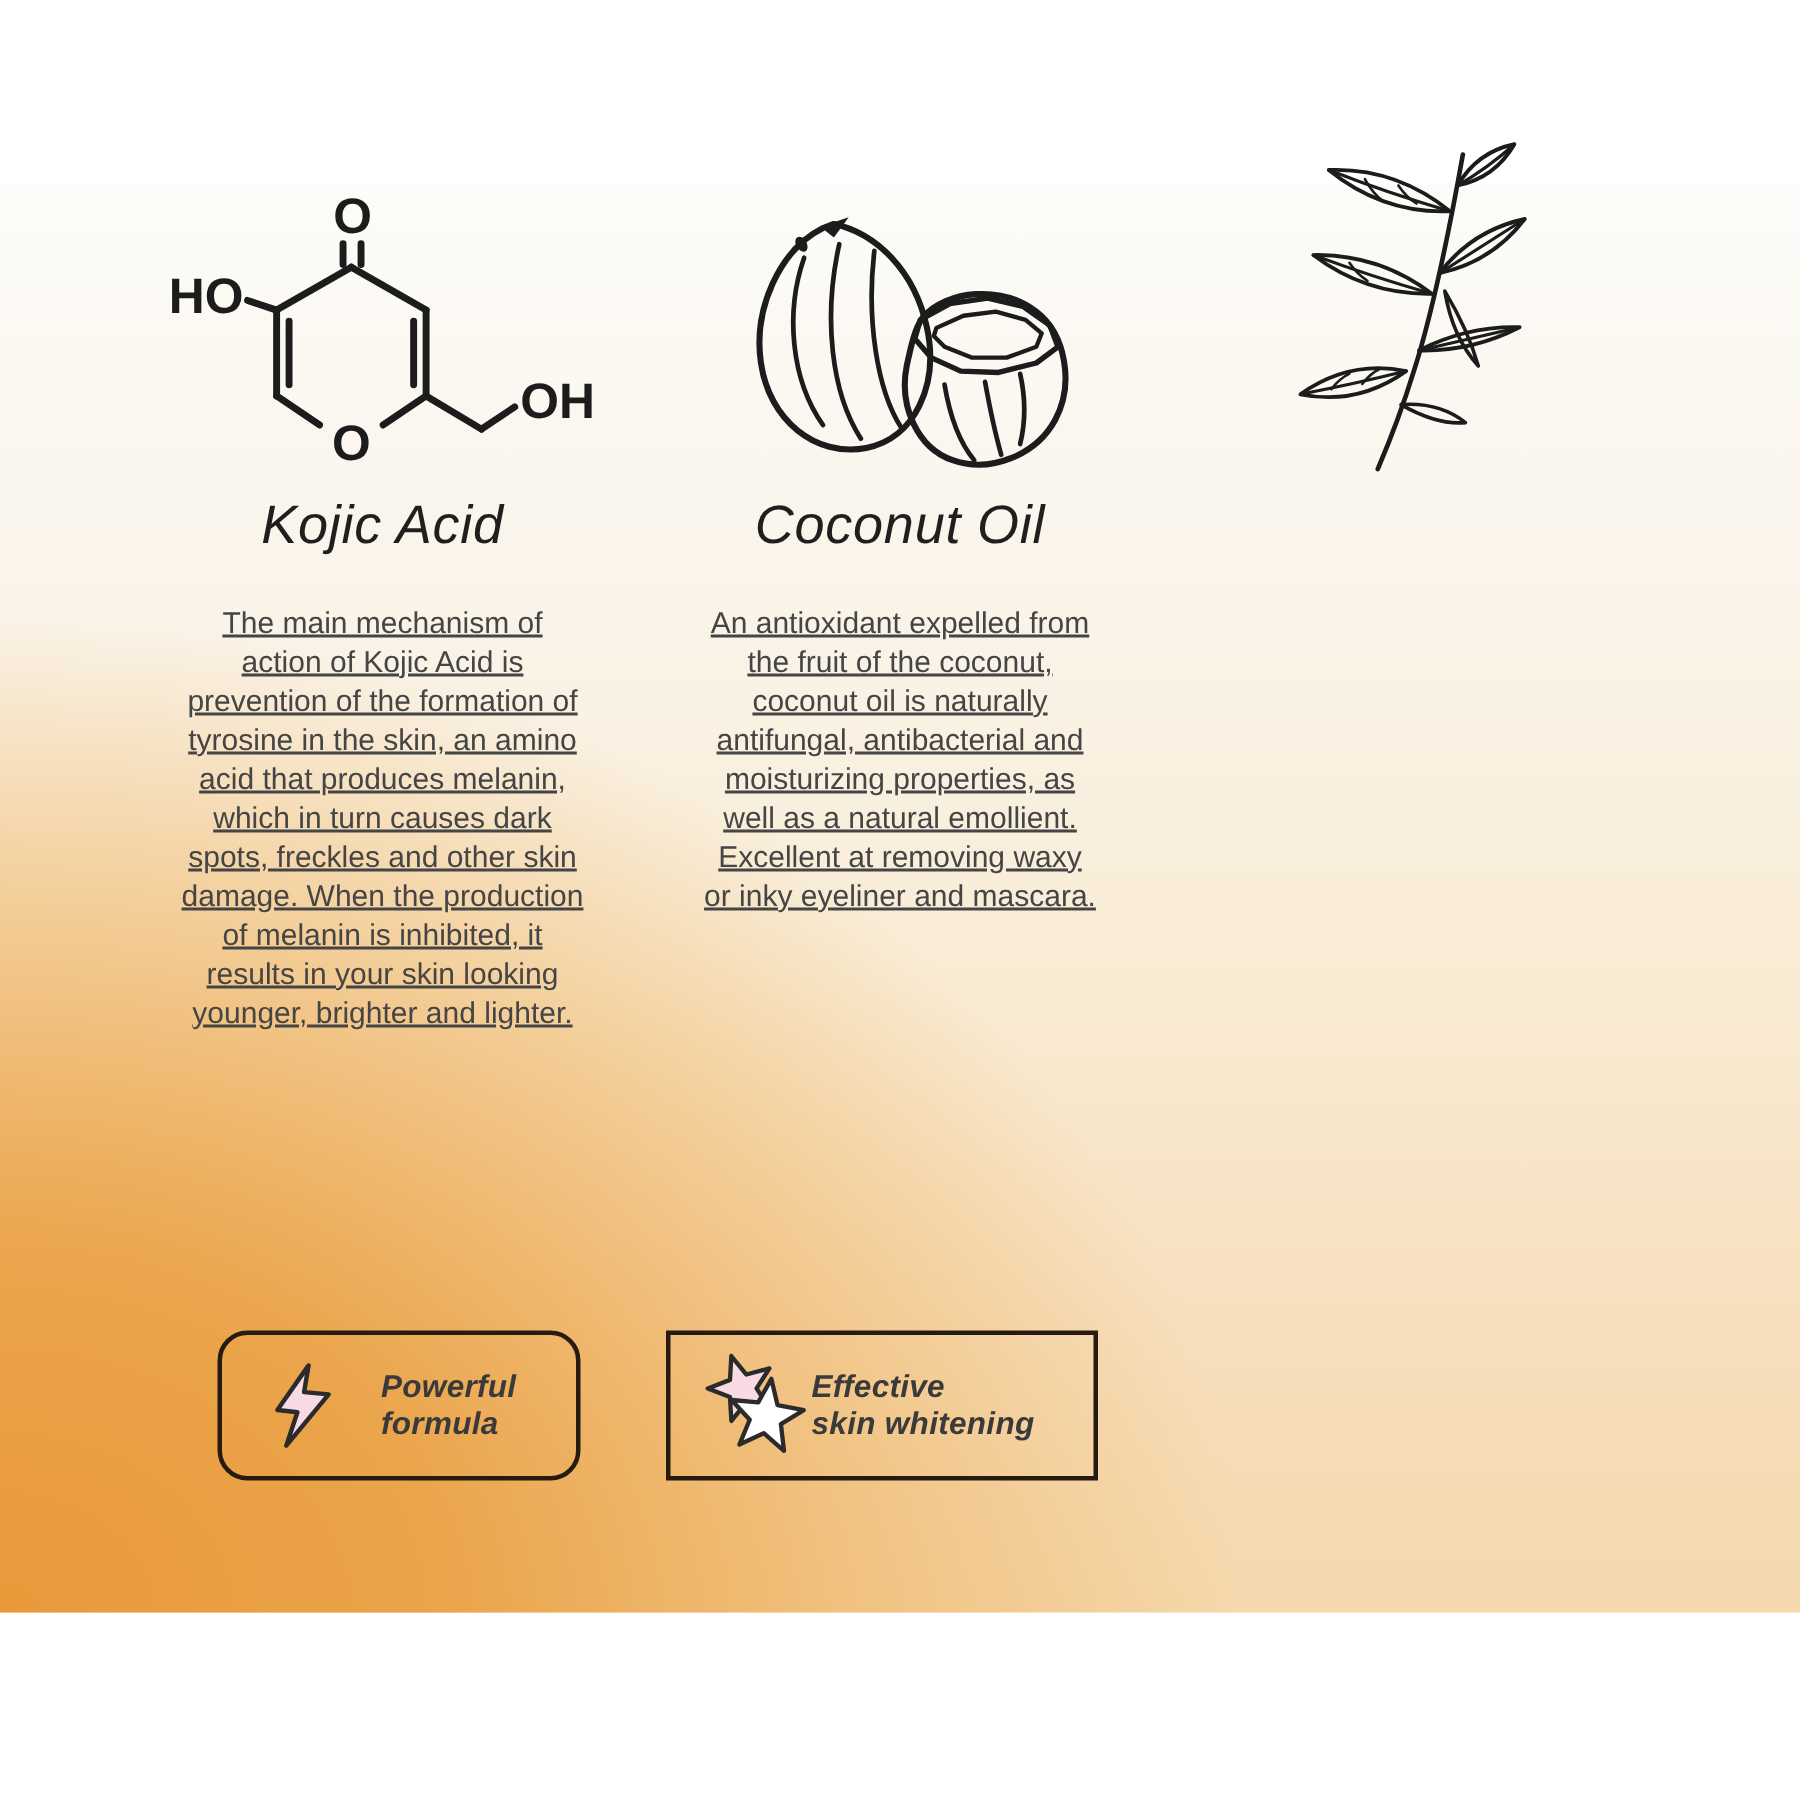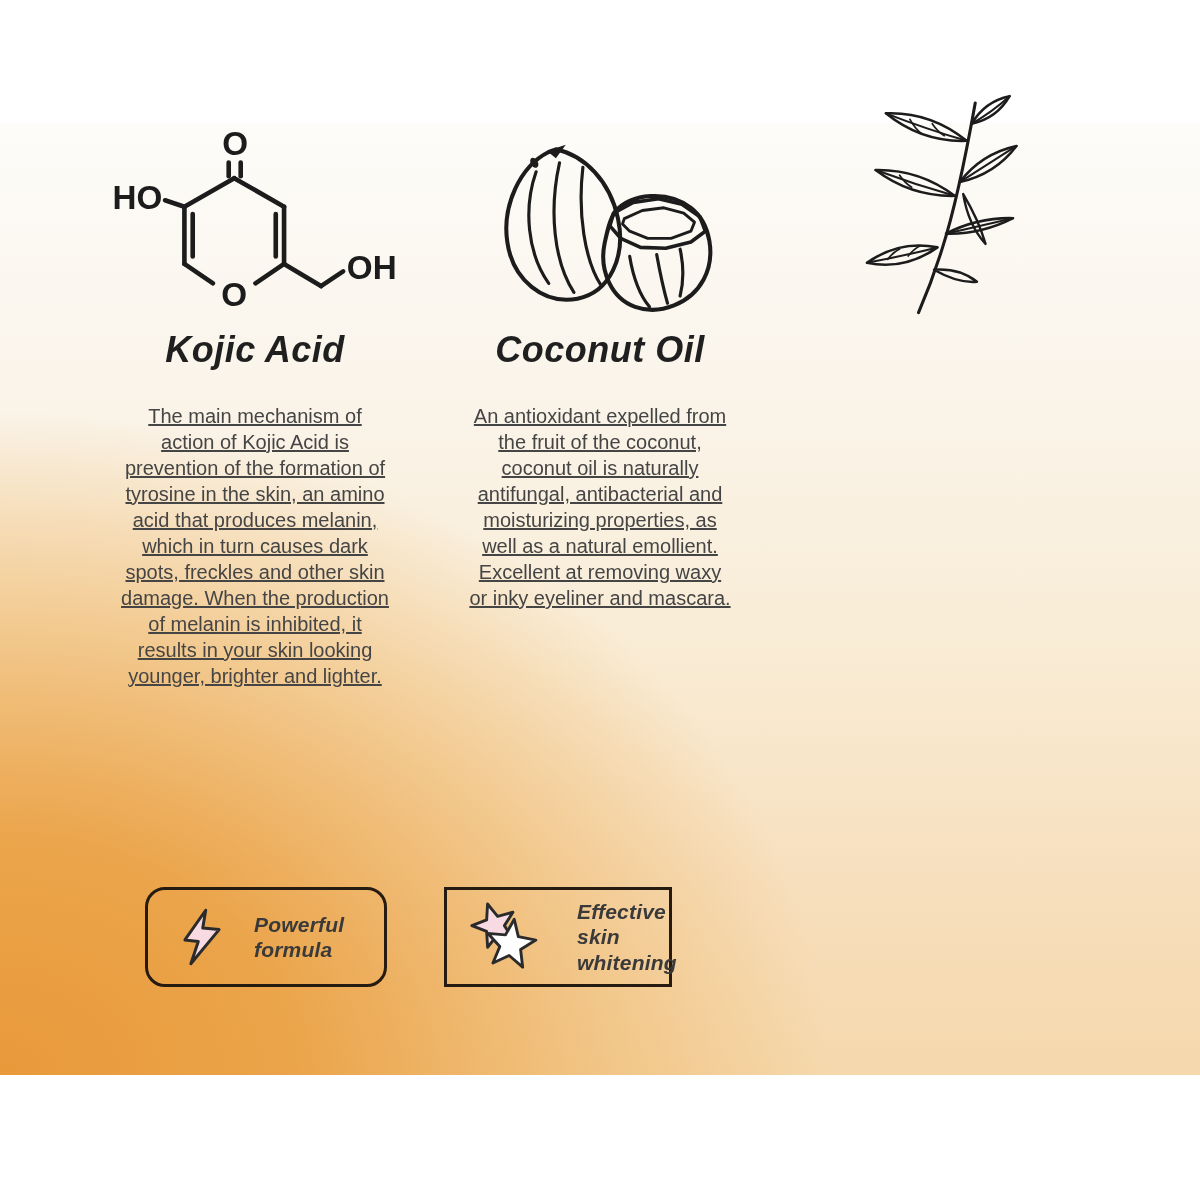--- a/index.html
+++ b/index.html
@@ -12,30 +12,30 @@
         rgba(233,153,58,1) 0%, rgba(234,160,66,0.92) 28%,
         rgba(238,178,96,0.55) 55%, rgba(242,200,140,0) 78%),
       linear-gradient(to bottom,
         #fdfcf9 0%, #faf4ea 28%, #f9ecd5 55%, #f7dfbd 80%, #f5d8ac 100%);
   }
   .col{position:absolute;top:0;text-align:center;}
   .col-1{left:100px;width:310px;}
   .col-2{left:450px;width:300px;}
   .col-3{left:785px;width:310px;}
   .icon-box{height:200px;display:flex;align-items:flex-end;justify-content:center;}
-  .ing-title{font-size:36px;font-style:italic;font-weight:700;color:#1f1f1f;
+  .ing-title{font-size:36px;font-style:italic;font-weight:400;color:#1f1f1f;
     margin:6px 0 0;letter-spacing:0.5px;}
   .ing-desc{font-size:20px;line-height:1.3;color:#454545;margin:32px auto 16px;text-decoration:underline;}
   .col-1 .ing-desc{width:268px;}
   .col-2 .ing-desc{width:262px;}
   .col-3 .ing-desc{width:258px;}
   .badge{position:absolute;box-sizing:border-box;height:100px;top:764px;
     border:3px solid #261b10;display:flex;align-items:center;}
   .badge-1{left:145px;width:242px;padding-left:28px;gap:26px;border-radius:20px;}
-  .badge-2{left:444px;width:228px;padding-left:22px;gap:36px;}
+  .badge-2{left:444px;width:288px;padding-left:22px;gap:0;}
   .badge-3{left:792px;width:253px;padding-left:18px;gap:20px;}
   .badge-icon{flex:0 0 auto;display:flex;align-items:center;justify-content:center;}
   .badge-text{font-size:21px;font-weight:700;font-style:italic;color:#3a3a3a;
     line-height:1.2;text-align:left;letter-spacing:0.2px;}
   .badge-text span{display:block;}
   .lineart{stroke:#1c1c1c;fill:none;stroke-linecap:round;stroke-linejoin:round;}
   .atom{font-family:"Liberation Sans","DejaVu Sans",sans-serif;font-size:36px;
     font-weight:700;fill:#1c1c1c;}
 </style>
 </head>

